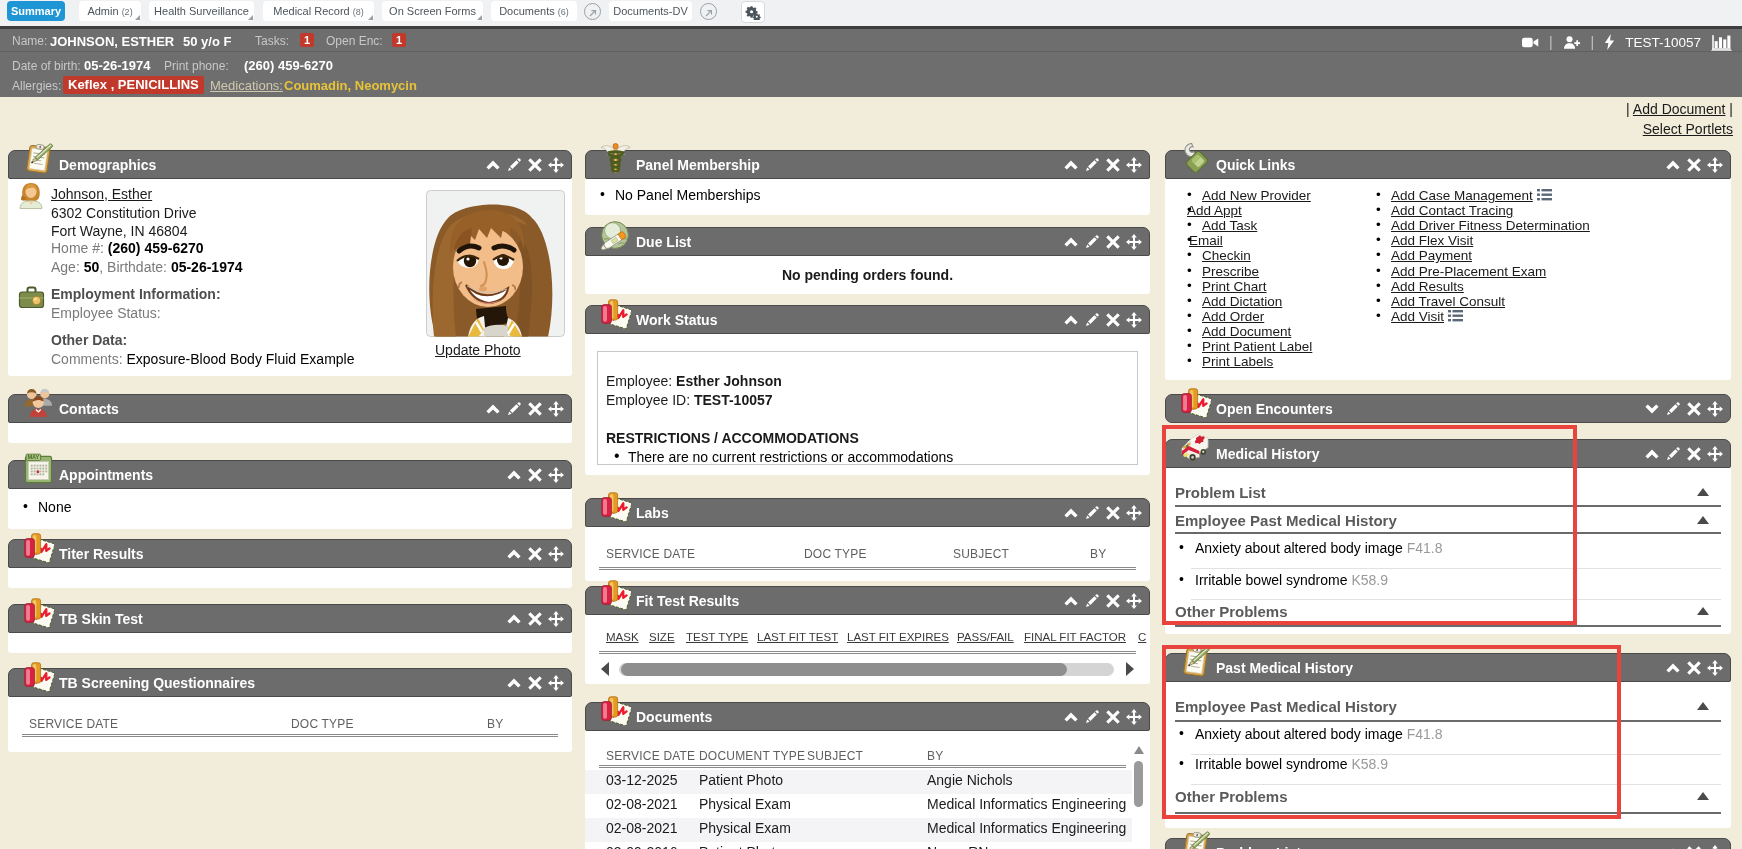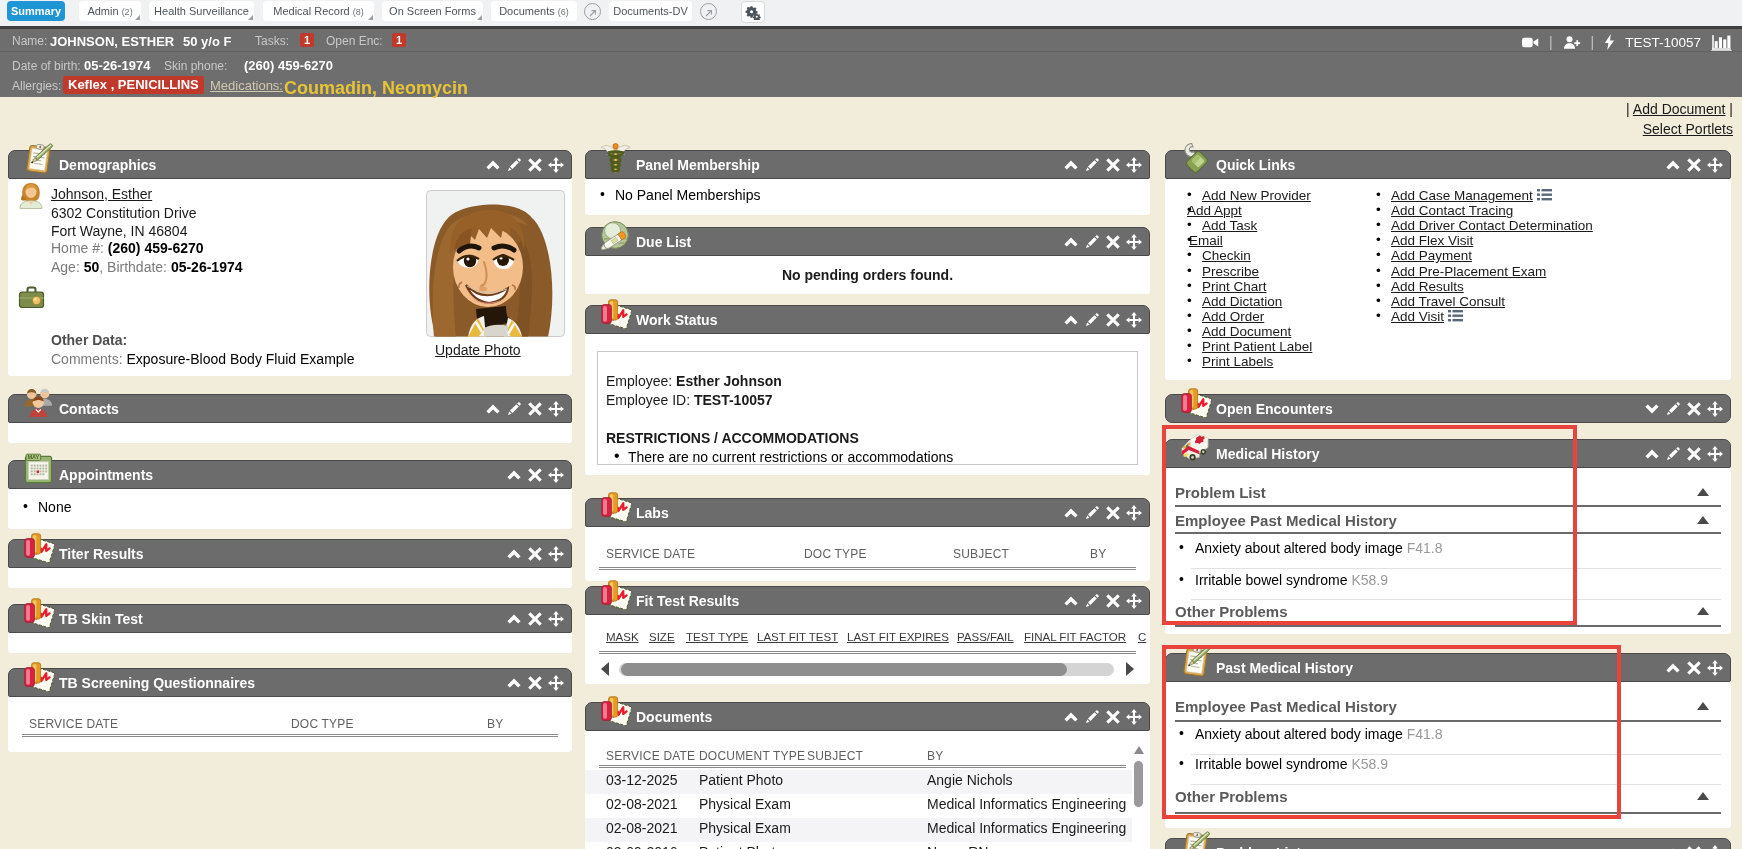--- a/index.html
+++ b/index.html
@@ -97,26 +97,26 @@
           <rect x="1.2" y="17.8" width="21.6" height="1.8"></rect>
           <rect x="1.2" y="2.5" width="1.8" height="17"></rect>
           <rect x="0" y="20.2" width="24" height="0.8"></rect>
         </g>
       </svg>
   </div>
 </div>
 <div class="bar2">
   <span class="b2t lbl" style="left:12px; top:7px;">Date of birth:</span>
   <b class="b2t" style="left:84px; top:6px;">05-26-1974</b>
-  <span class="b2t lbl" style="left:164px; top:7px;">Skin phone:</span>
+  <span class="b2t lbl" style="left:164px; top:7px;">Print phone:</span>
   <b class="b2t" style="left:244px; top:6px;">(260) 459-6270</b>
   <span class="b2t lbl" style="left:12px; top:27px;">Allergies:</span>
   <span class="badge" style="position:absolute; left:63px; top:24px; font-size:13px; padding:1px 5px 2px;">Keflex , PENICILLINS</span>
   <span class="b2t" style="left:210px; top:26px; color:#cfc7ae; text-decoration:underline;">Medications:</span>
-  <span class="b2t" style="left:284px; top:26px; color:#e7c337; font-weight:bold; font-size:18px;">Coumadin, Neomycin</span>
+  <span class="b2t" style="left:284px; top:26px; color:#e7c337; font-weight:bold; font-size:13px;">Coumadin, Neomycin</span>
 </div>
 <div style="position:absolute; right:9px; top:99px; font-size:14px; text-align:right; color:#1a1a1a; line-height:20px;">
 | <span class="link">Add Document</span> |<br>
 <span class="link">Select Portlets</span>
 </div>
 <div class="portlet" style="left:8px; top:150px; width:564px; height:226px;">
 <div class="phead">
       <svg class="picon" viewBox="0 0 32 32">
 <g transform="rotate(8 16 16)">
           <rect x="5.5" y="3.5" width="21" height="26.5" rx="2.6" fill="#daa64e" stroke="#9a7228" stroke-width="1"></rect>
@@ -214,20 +214,24 @@
 <span class="lbl2">Home #:</span> <b>(260) 459-6270</b><br>
 <span class="lbl2">Age:</span> <b>50</b><span class="lbl2">, Birthdate:</span> <b>05-26-1974</b>
 </div>
 <svg width="27" height="24" viewBox="0 0 27 24" style="position:absolute; left:10px; top:106px;">
 <rect x="1.5" y="7" width="24" height="15.5" rx="2.5" fill="#7d8c4b" stroke="#4a5a28" stroke-width="1.2"></rect>
 <path d="M1.5 13 L25.5 13" stroke="#96a55e" stroke-width="1.4"></path>
 <path d="M9.5 7 V4.5 Q9.5 2.5 11.5 2.5 L15.5 2.5 Q17.5 2.5 17.5 4.5 V7" fill="none" stroke="#4a5a28" stroke-width="2"></path>
 <circle cx="18.5" cy="15.5" r="4.2" fill="#ecc468" stroke="#a8842c" stroke-width="1"></circle>
 <circle cx="17.2" cy="14.2" r="1.4" fill="#f6e0a8"></circle>
 </svg>
+<div style="position:absolute; left:43px; top:106px; font-size:14px; line-height:19px;">
+<b style="color:#4e4e4e;">Employment Information:</b><br>
+<span class="lbl2">Employee Status:</span>
+</div>
 <div style="position:absolute; left:43px; top:152px; font-size:14px; line-height:19px;">
 <b style="color:#4e4e4e;">Other Data:</b><br>
 <span class="lbl2">Comments:</span> Exposure-Blood Body Fluid Example
 </div>
 <div style="position:absolute; left:427px; top:162px;"><span class="link" style="font-size:14px;">Update Photo</span></div>
 </div>
 </div>
 <div class="portlet" style="left:8px; top:394px; width:564px; height:49px;">
 <div class="phead">
       <svg class="picon" viewBox="0 0 32 32">
@@ -793,21 +797,21 @@
           <g fill="#5a6878">
             <rect x="0" y="0" width="3" height="2.4"></rect>
             <rect x="4.5" y="0" width="10.5" height="2.4"></rect>
             <rect x="0" y="4.5" width="3" height="2.4"></rect>
             <rect x="4.5" y="4.5" width="10.5" height="2.4"></rect>
             <rect x="0" y="9" width="3" height="2.4"></rect>
             <rect x="4.5" y="9" width="10.5" height="2.4"></rect>
           </g>
         </svg></div>
       <div style="position:absolute; left:211px; top:24.1px; font-size:13.5px; white-space:nowrap;"><span style="position:absolute; left:0; top:-1px;">•</span><span class="link" style="margin-left:15px;">Add Contact Tracing</span></div>
-      <div style="position:absolute; left:211px; top:39.2px; font-size:13.5px; white-space:nowrap;"><span style="position:absolute; left:0; top:-1px;">•</span><span class="link" style="margin-left:15px;">Add Driver Contact Determination</span></div>
+      <div style="position:absolute; left:211px; top:39.2px; font-size:13.5px; white-space:nowrap;"><span style="position:absolute; left:0; top:-1px;">•</span><span class="link" style="margin-left:15px;">Add Driver Fitness Determination</span></div>
       <div style="position:absolute; left:211px; top:54.3px; font-size:13.5px; white-space:nowrap;"><span style="position:absolute; left:0; top:-1px;">•</span><span class="link" style="margin-left:15px;">Add Flex Visit</span></div>
       <div style="position:absolute; left:211px; top:69.4px; font-size:13.5px; white-space:nowrap;"><span style="position:absolute; left:0; top:-1px;">•</span><span class="link" style="margin-left:15px;">Add Payment</span></div>
       <div style="position:absolute; left:211px; top:84.5px; font-size:13.5px; white-space:nowrap;"><span style="position:absolute; left:0; top:-1px;">•</span><span class="link" style="margin-left:15px;">Add Pre-Placement Exam</span></div>
       <div style="position:absolute; left:211px; top:99.6px; font-size:13.5px; white-space:nowrap;"><span style="position:absolute; left:0; top:-1px;">•</span><span class="link" style="margin-left:15px;">Add Results</span></div>
       <div style="position:absolute; left:211px; top:114.7px; font-size:13.5px; white-space:nowrap;"><span style="position:absolute; left:0; top:-1px;">•</span><span class="link" style="margin-left:15px;">Add Travel Consult</span></div>
       <div style="position:absolute; left:211px; top:129.8px; font-size:13.5px; white-space:nowrap;"><span style="position:absolute; left:0; top:-1px;">•</span><span class="link" style="margin-left:15px;">Add Visit</span> <svg width="15" height="12" viewBox="0 0 15 12" style="vertical-align:-1px;">
           <g fill="#5a6878">
             <rect x="0" y="0" width="3" height="2.4"></rect>
             <rect x="4.5" y="0" width="10.5" height="2.4"></rect>
             <rect x="0" y="4.5" width="3" height="2.4"></rect>

